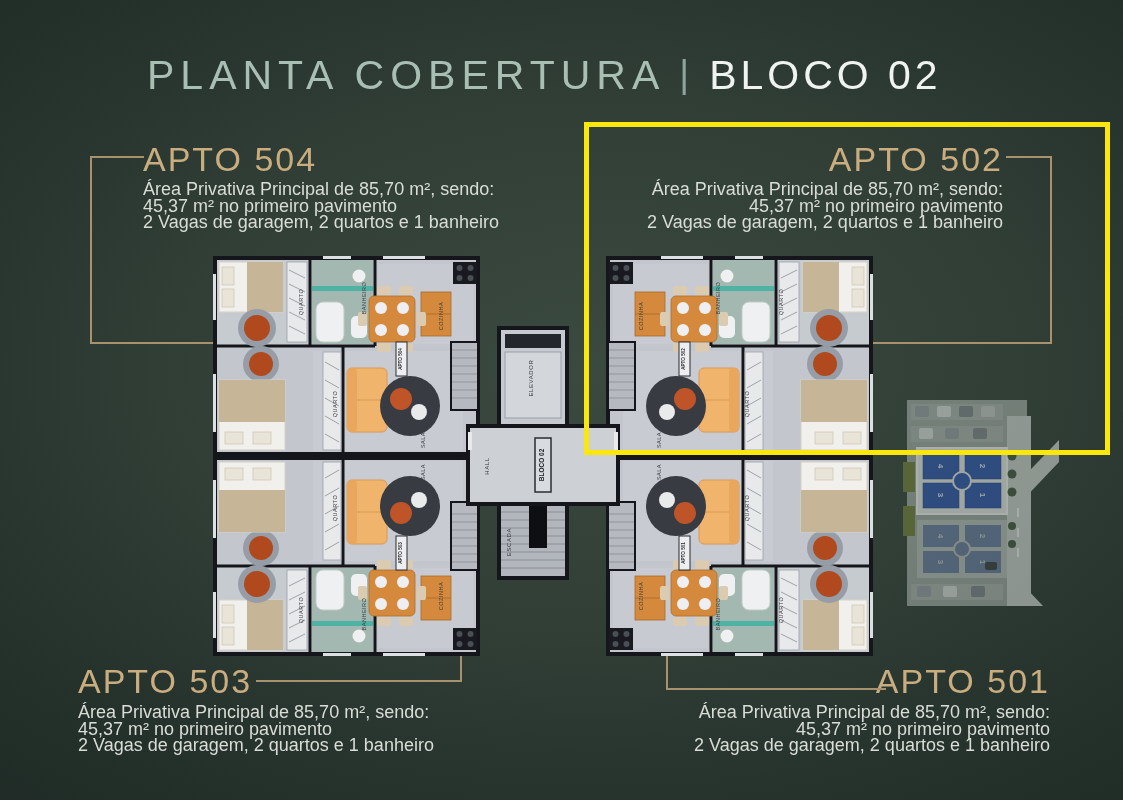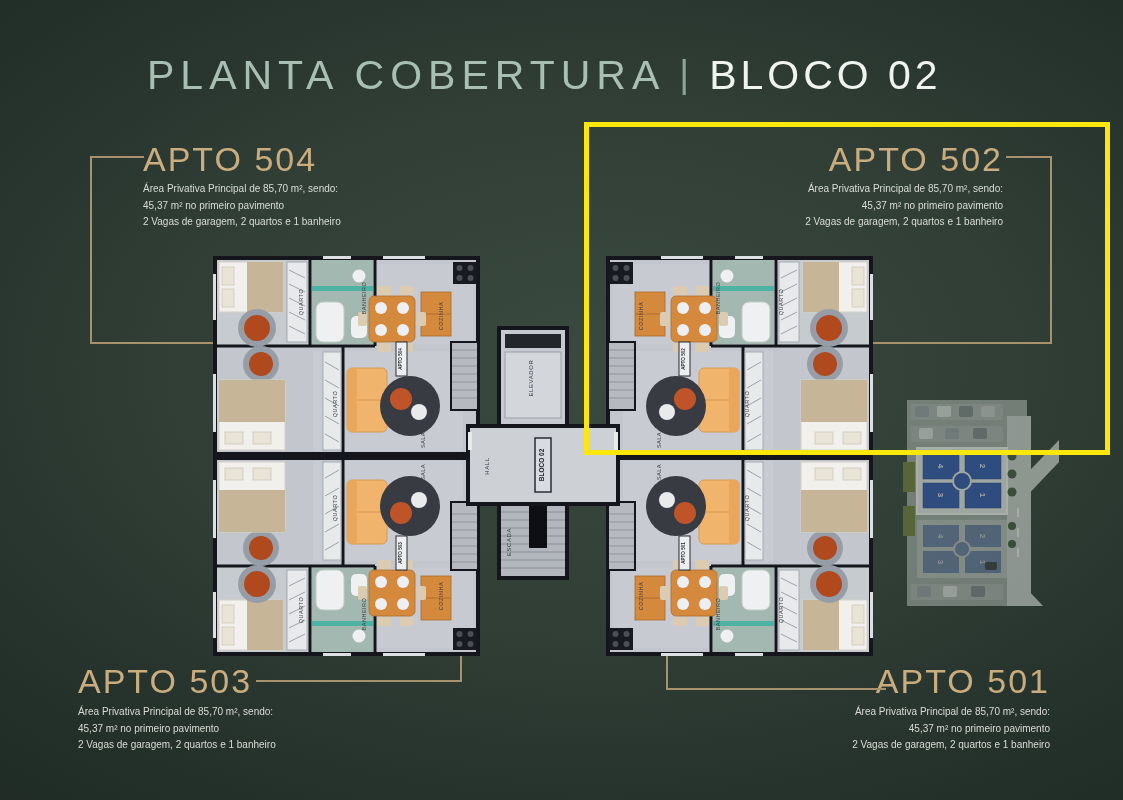--- a/index.html
+++ b/index.html
@@ -9,21 +9,21 @@
     background:radial-gradient(1150px 720px at 53% 46%, #3b4a41 0%, #303e36 38%, #232f29 68%, #192420 100%);
   }
   .abs{position:absolute;}
   
   .title-row{left:147px;top:52px;display:flex;align-items:flex-start;gap:0;white-space:nowrap;}
   .title-main{font-size:41px;font-weight:400;letter-spacing:6px;color:#a9bfb4;}
   .title-sep{font-size:38px;font-weight:300;color:#8da49a;margin:0 20px 0 14px;transform:translateY(1px);}
   .title-block{font-size:41px;font-weight:400;letter-spacing:4px;color:#f0f4f0;}
   
   .apt-name{font-size:34px;font-weight:400;letter-spacing:2px;color:#c9ad7e;white-space:nowrap;}
-  .apt-desc{font-size:10px;line-height:16.5px;color:#d9ddd6;white-space:nowrap;}
+  .apt-desc{font-size:18px;line-height:16.5px;color:#d9ddd6;white-space:nowrap;}
   .ta-r{text-align:right;}
   .bracket{background:#a8916d;}
   
   .highlight-box{left:584px;top:122px;width:526px;height:333px;border:5px solid #fbe70c;box-sizing:border-box;z-index:40;pointer-events:none;}
   
   svg text{font-family:"Liberation Sans",sans-serif;}
   .roomlbl{fill:#3a3e44;font-size:5.5px;letter-spacing:.5px;}
   .corelbl{fill:#33373d;font-size:6px;letter-spacing:.6px;}
   .taglbl{fill:#2c2f34;font-size:4.6px;font-weight:bold;}
   .mapnum{fill:#dfe6f5;font-size:8px;font-weight:bold;}

